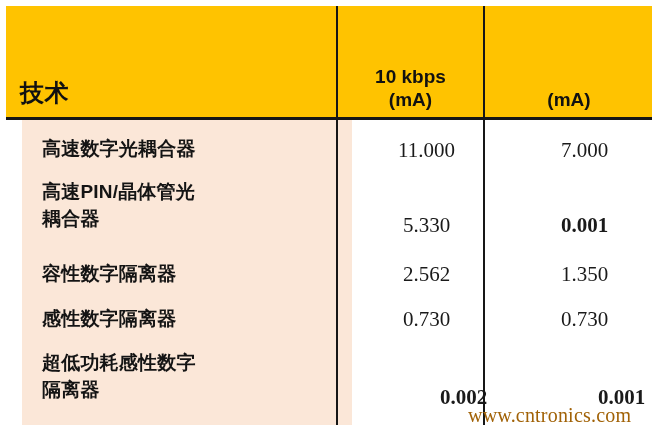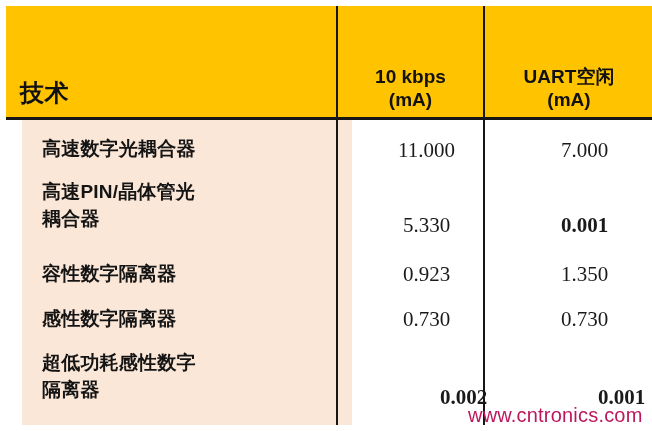--- a/index.html
+++ b/index.html
@@ -143,23 +143,23 @@
   .n2 { top: 93px; }
   .n3 { top: 142px; }
   .n4 { top: 187px; }
   .n5 { top: 265px; margin-left: 37px; }
 
   
   #watermark {
     position: absolute;
     left: 468px;
     top: 404px;
-    font-family: Liberation Sans, sans-serif;
+    font-family: Liberation Serif, serif;
     font-size: 20px;
-    color: #be185d;
+    color: #a16207;
     letter-spacing: 0.2px;
     white-space: nowrap;
     text-align: center;
   }
 </style>
 </head>
 <body>
 
 <div id="page">
 
@@ -167,21 +167,20 @@
 
     <div class="thead">
       <div class="th th-tech">
         <span class="th-line">技术</span>
       </div>
       <div class="th th-col2">
         <span class="th-line">10 kbps</span>
         <span class="th-line">(mA)</span>
       </div>
       <div class="th th-col3">
-        <span class="th-line">UART空闲</span>
         <span class="th-line">(mA)</span>
       </div>
     </div>
 
     <div class="tbody">
       <div class="col-label-bg"></div>
       <div class="col-num-bg c2"></div>
       <div class="col-num-bg c3"></div>
 
       <div class="row">
@@ -198,21 +197,21 @@
           <span class="th-line">耦合器</span>
         </div>
         <div class="cell-num c2 n2">5.330</div>
         <div class="cell-num c3 n2 bold">0.001</div>
       </div>
 
       <div class="row">
         <div class="cell-label r3">
           <span class="th-line">容性数字隔离器</span>
         </div>
-        <div class="cell-num c2 n3">0.923</div>
+        <div class="cell-num c2 n3">2.562</div>
         <div class="cell-num c3 n3">1.350</div>
       </div>
 
       <div class="row">
         <div class="cell-label r4">
           <span class="th-line">感性数字隔离器</span>
         </div>
         <div class="cell-num c2 n4">0.730</div>
         <div class="cell-num c3 n4">0.730</div>
       </div>

